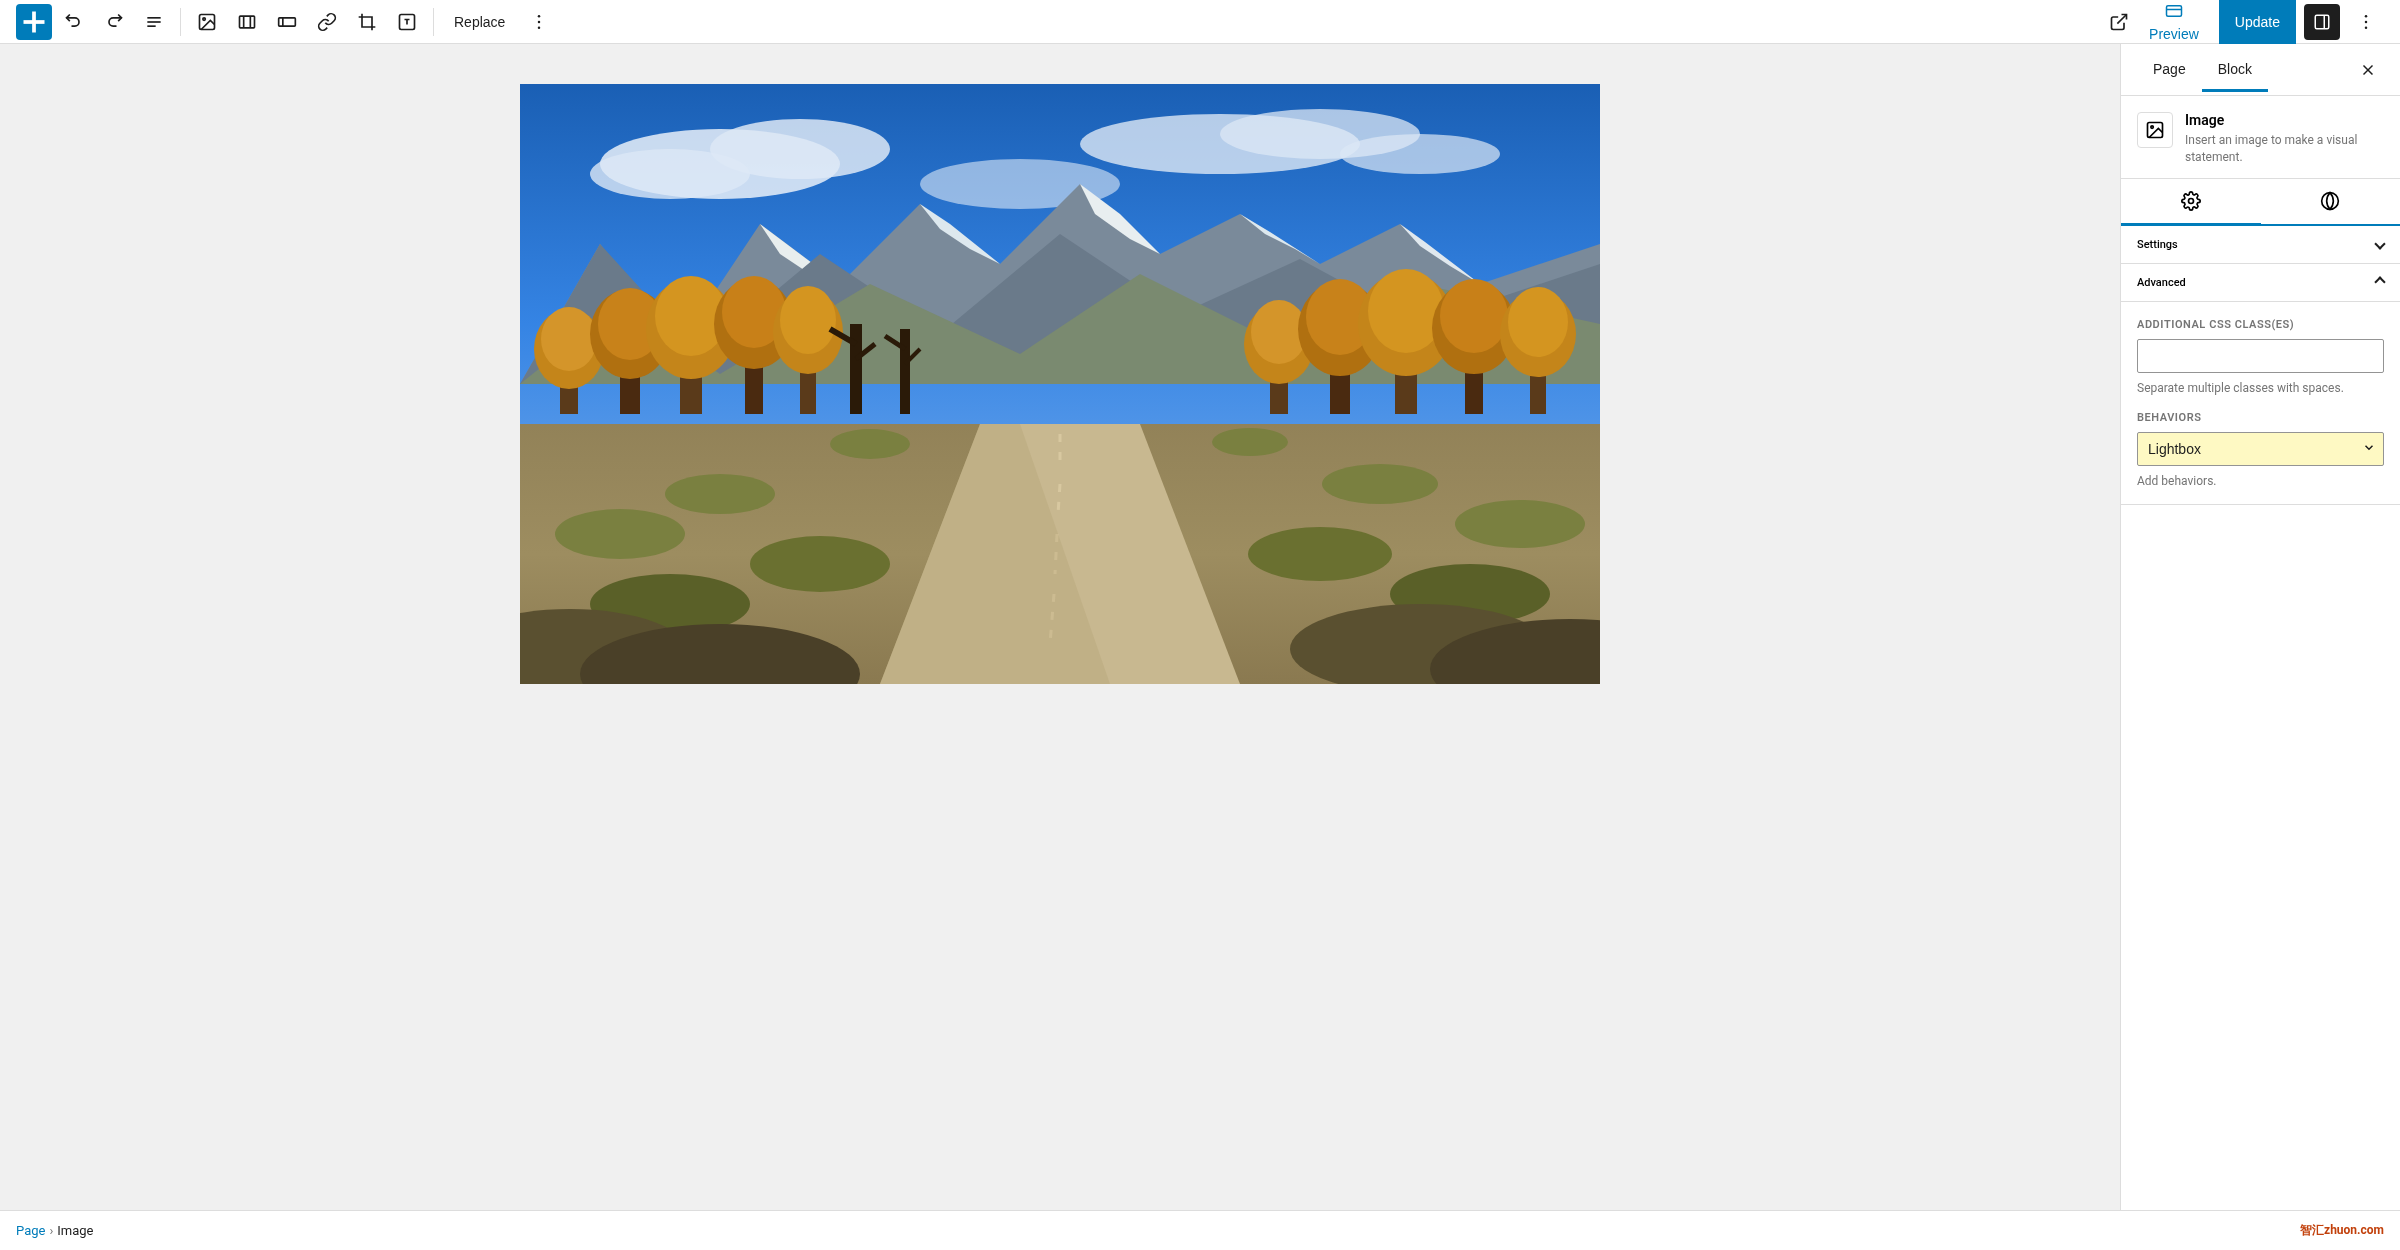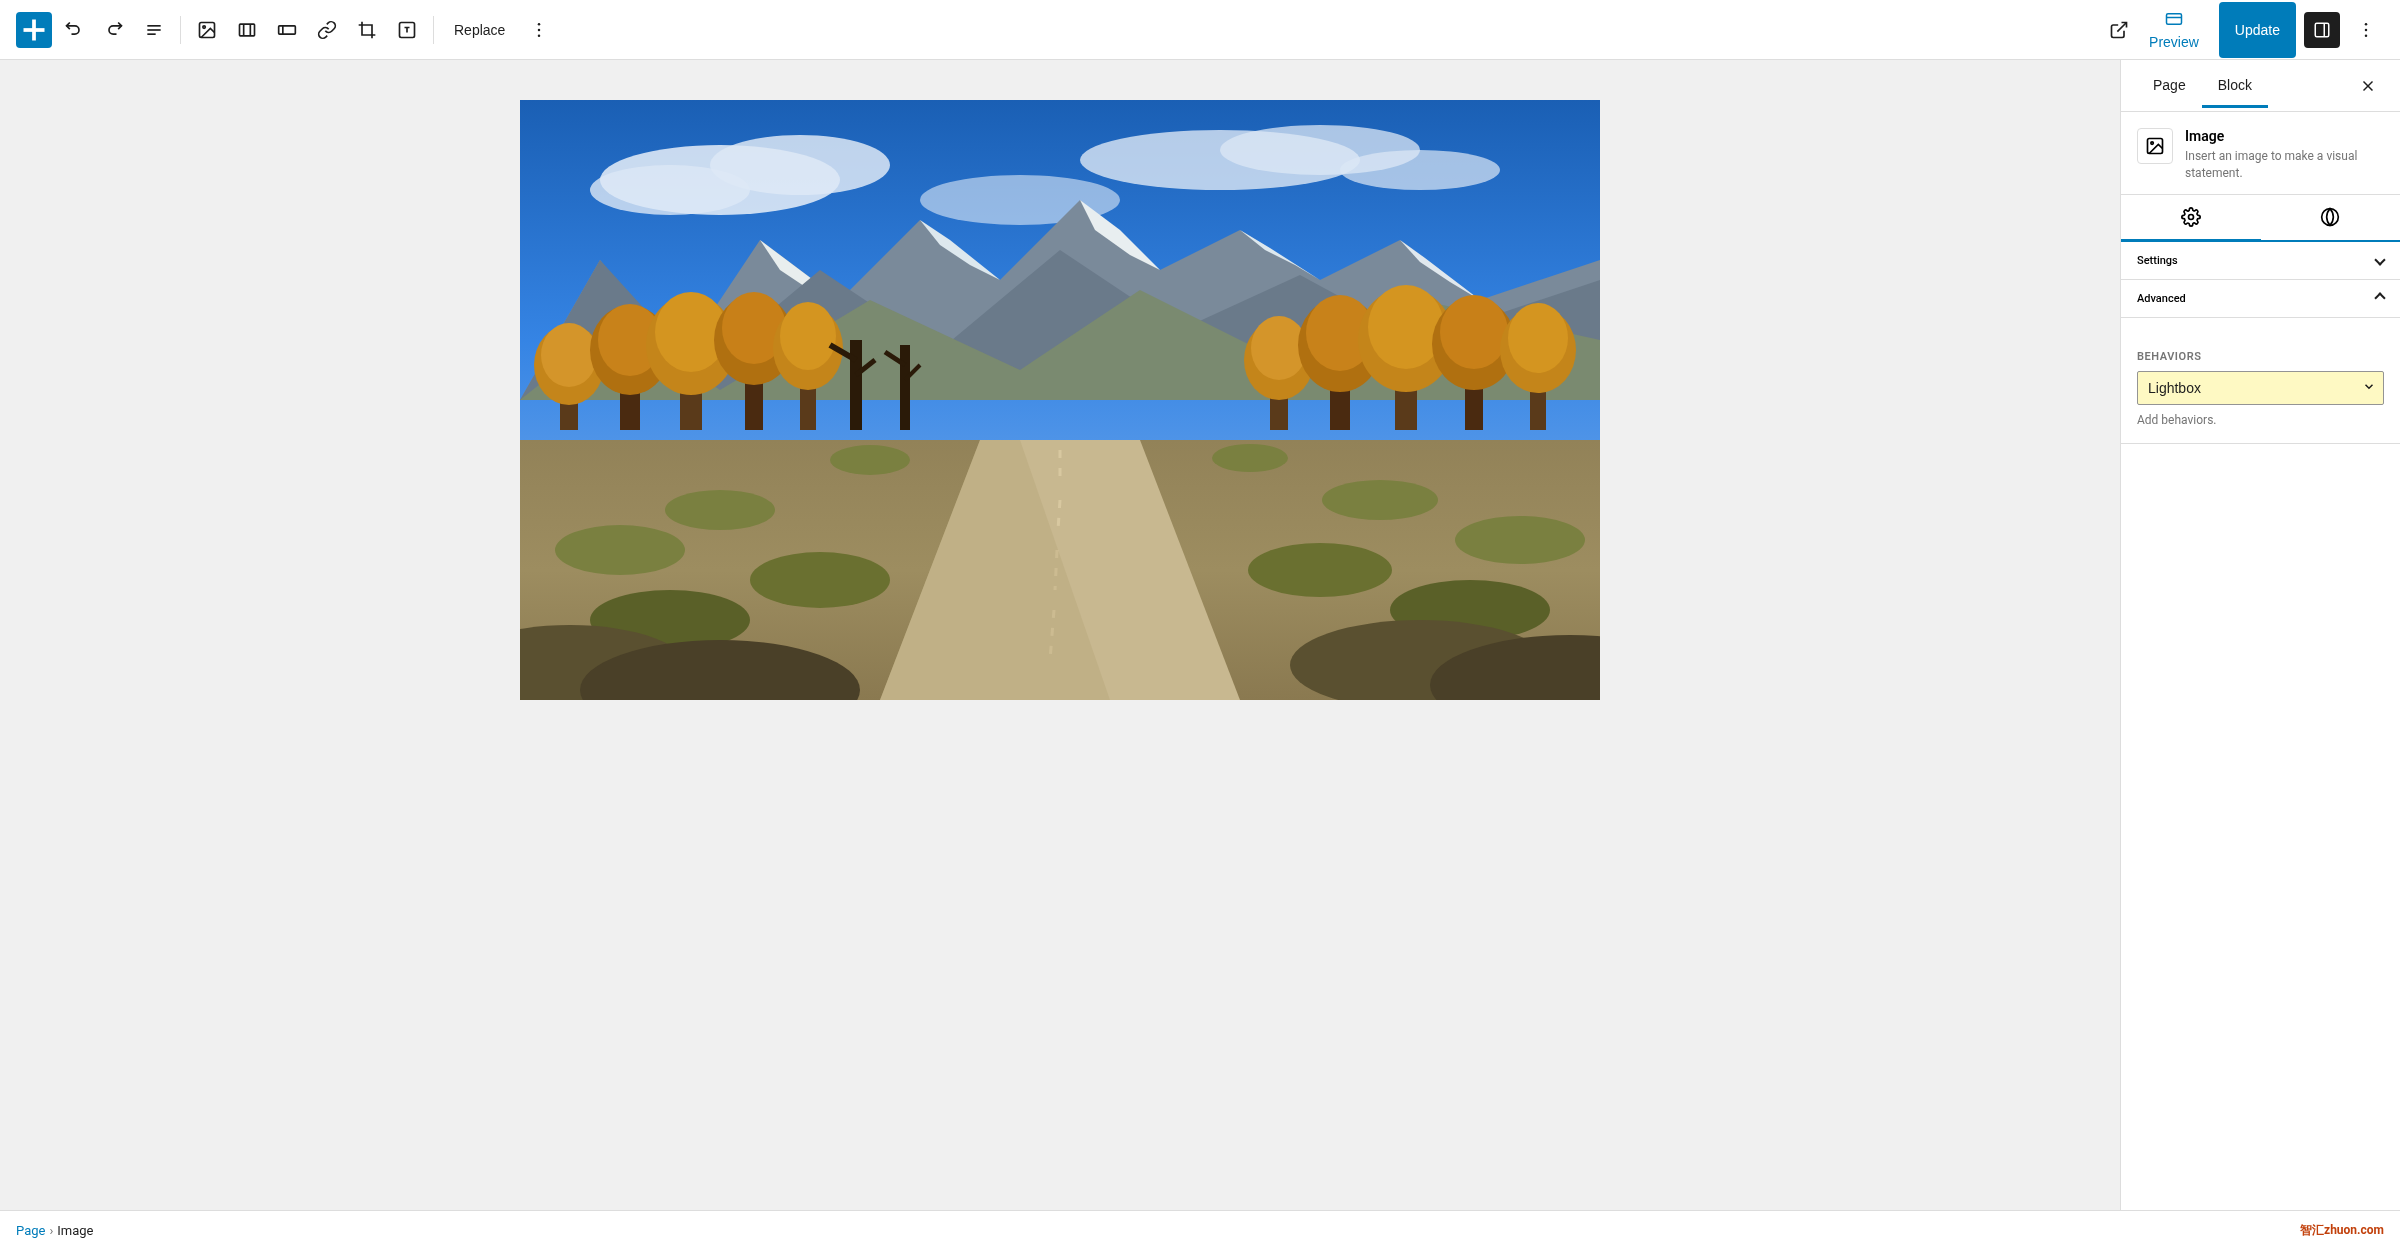--- a/index.html
+++ b/index.html
@@ -1,20 +1,20 @@
 <!DOCTYPE html>
 <html><head>
   <meta charset="utf-8">
   <style>
     * { box-sizing: border-box; margin: 0; padding: 0; }
     body { font-family: -apple-system, BlinkMacSystemFont, 'Segoe UI', Roboto, sans-serif; background: #fff; height: 1250px; overflow: hidden; display: flex; flex-direction: column; }
 
     
     .toolbar {
-      display: flex; align-items: center; height: 60px;
+      display: flex; align-items: center; height: 44px;
       border-bottom: 1px solid #ddd; padding: 0 16px; gap: 4px;
       background: #fff; flex-shrink: 0;
     }
     .toolbar-left { display: flex; align-items: center; gap: 4px; flex: 1; }
     .toolbar-right { display: flex; align-items: center; gap: 8px; }
 
     .tb-btn {
       width: 36px; height: 36px; border: none; background: transparent;
       cursor: pointer; border-radius: 4px; display: flex; align-items: center;
       justify-content: center; color: #1e1e1e;
@@ -511,20 +511,25 @@
       <span class="chevron-down"></span>
     </div>
 
     <div class="section-header">
       <span>Advanced</span>
       <span class="chevron-up"></span>
     </div>
 
     <div class="section-content">
 
+      <div>
+        <div class="field-label">ADDITIONAL CSS CLASS(ES)</div>
+        <input class="text-input" type="text" value="" style="">
+        <div class="field-hint">Separate multiple classes with spaces.</div>
+      </div>
 
       <div class="behaviors-section">
         <div class="field-label">BEHAVIORS</div>
         <div class="select-wrapper">
           <select class="select-input">
             <option value="lightbox" selected="">Lightbox</option>
             <option value="none">None</option>
           </select>
           <span class="select-arrow">
             <svg width="14" height="14" viewBox="0 0 24 24" fill="none" stroke="currentColor" stroke-width="2.5">

